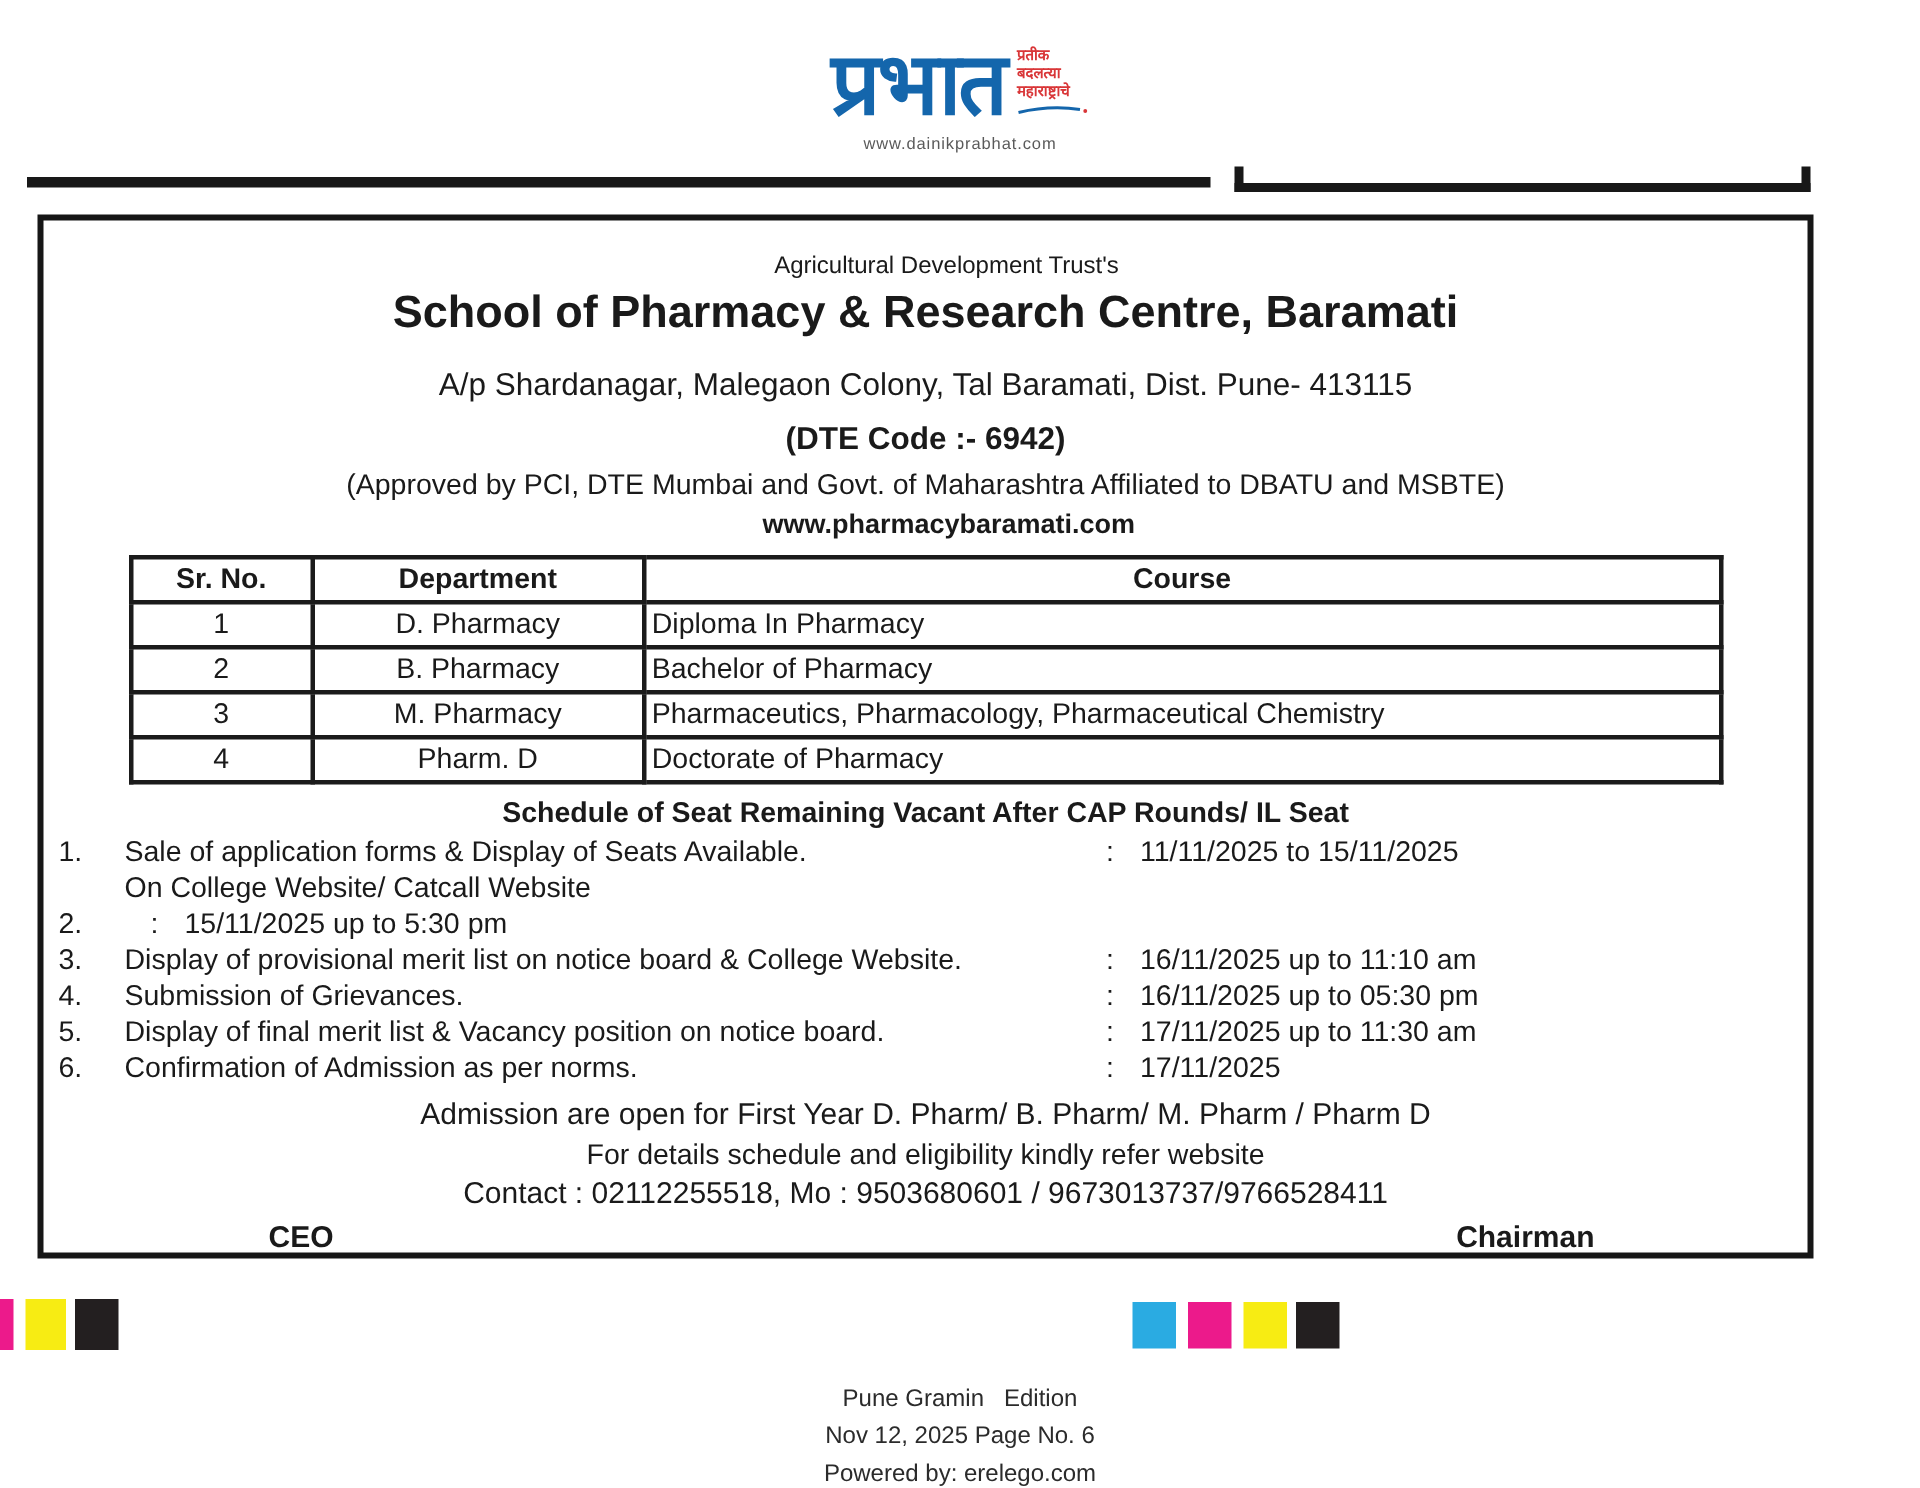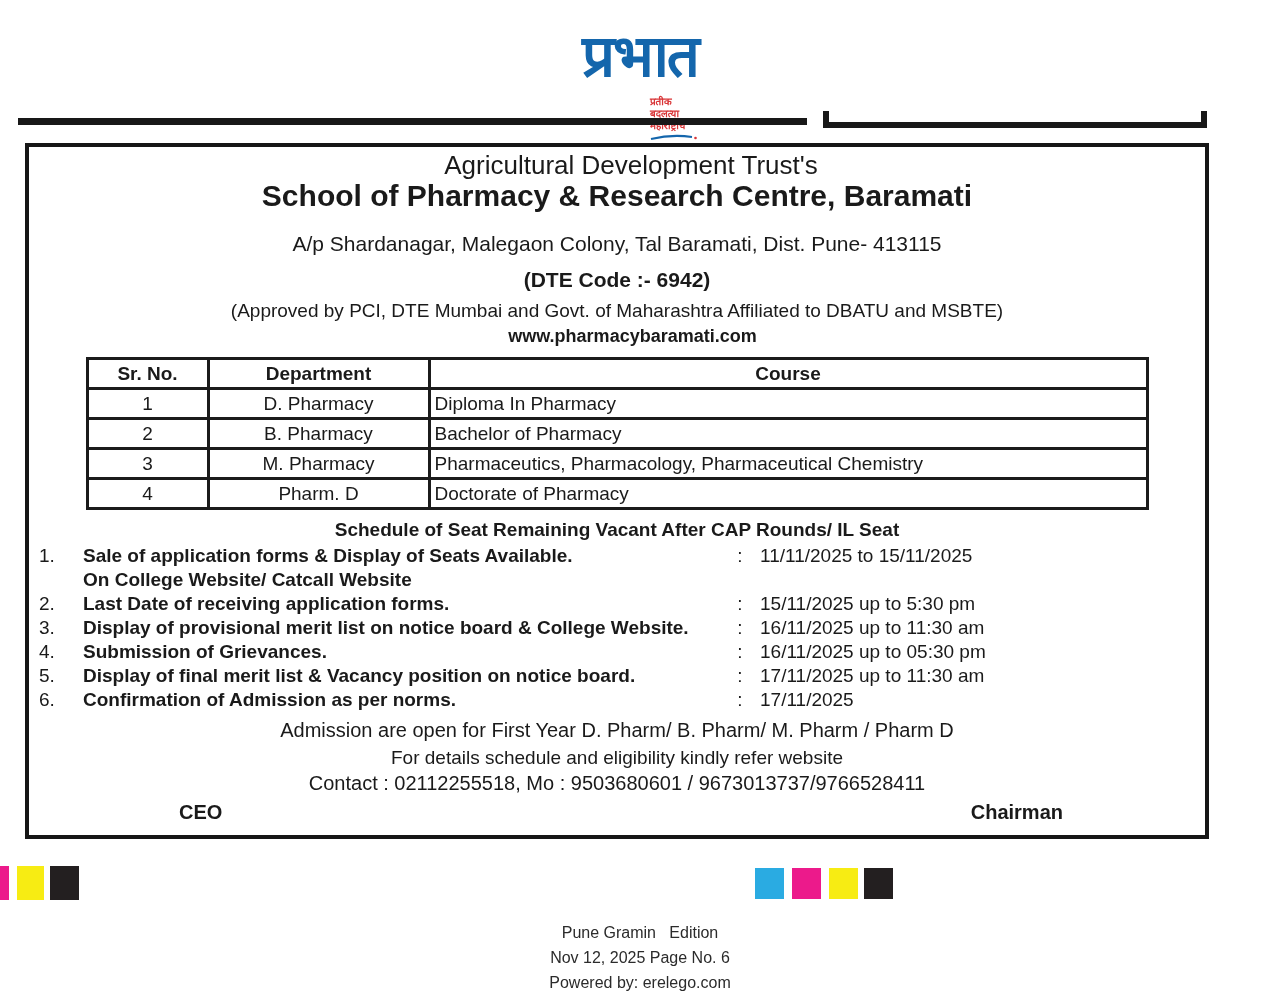--- a/index.html
+++ b/index.html
@@ -4,21 +4,21 @@
 <style>
   * { margin:0; padding:0; box-sizing:border-box; }
   html,body { background:#ffffff; }
   body {
     width:1280px; height:992px; position:relative; overflow:hidden;
     font-family:"Liberation Sans","DejaVu Sans",sans-serif;
     color:#1a1a1a;
   }
   
   .masthead { position:absolute; top:24px; left:0; width:100%; text-align:center; }
-  .logo-row { display:inline-flex; align-items:flex-end;flex-direction:column; }
+  .logo-row { display:inline-flex; align-items:flex-start; }
   .logo-text {
     font-family:"DejaVu Sans",sans-serif;
     font-size:58px; font-weight:bold; color:#1466ac; line-height:64px; letter-spacing:-2px;
   }
   .tagline { margin-left:8px; margin-top:8px; text-align:left; }
   .tagline .tl {
     font-family:"DejaVu Sans",sans-serif;
     font-size:10px; line-height:12px; color:#d93638; font-weight:bold; white-space:nowrap;
   }
   .swoosh { display:block; margin-top:1px; }
@@ -27,21 +27,21 @@
   .rule-left { position:absolute; left:18px; top:118px; width:789px; height:7px; background:#181818; }
   .rule-right {
     position:absolute; left:823px; top:111px; width:384px; height:17px;
     border-left:6px solid #181818; border-right:6px solid #181818; border-bottom:6px solid #181818;
   }
   
   .adbox {
     position:absolute; left:25px; top:143px; width:1184px; height:696px;
     border:4px solid #161616; background:#ffffff; text-align:center;
   }
-  .trust   { font-size:26px; line-height:22px; margin-top:7px;padding-left:28px; }
+  .trust   { font-size:16px; line-height:22px; margin-top:20px;padding-left:28px; }
   .title   { font-size:30px; line-height:36px; font-weight:bold; margin-top:2px; }
   .address { font-size:21px; line-height:26px; margin-top:17px; }
   .dte     { font-size:21px; line-height:24px; font-weight:bold; margin-top:11px; }
   .approval{ font-size:19px; line-height:22px; margin-top:8px; }
   .site    { font-size:18px; line-height:21px; font-weight:bold; margin-top:4px;padding-left:31px; }
   .quota   { font-size:19px; line-height:22px; font-weight:bold; margin-top:10px; }
   
   table.courses {
     width:1060px; margin:10px auto 0 auto; border-collapse:collapse; table-layout:fixed;
     font-size:19px;
@@ -52,21 +52,21 @@
   table.courses th { font-weight:bold; text-align:center; }
   td.c-sr  { text-align:center; }
   td.c-dep { text-align:center; }
   td.c-course { text-align:left; padding-left:14px; }
   col.w-sr  { width:121px; } col.w-dep { width:221px; } col.w-course { width:718px; }
   
   .sched-title { font-size:19px; line-height:22px; font-weight:bold; margin-top:9px; }
   .sched-list { margin-top:3px; text-align:left; font-size:19px; }
   .sched-row { display:flex; align-items:flex-start; line-height:24px; padding-left:10px; }
   .s-no   { width:44px; flex:none; }
-  .s-desc { width:637px; flex:none;font-weight:bold; }
+  .s-desc { width:637px; flex:none; }
   .s-col  { width:40px; flex:none; text-align:center; }
   .s-date { flex:1; text-align:left; }
   
   .admission { font-size:20px; line-height:24px; margin-top:6px; }
   .details   { font-size:19px; line-height:23px; margin-top:4px; }
   .contact   { font-size:20px; line-height:23px; margin-top:3px; }
   .sign-row  { display:flex; justify-content:space-between; margin-top:6px; padding:0 142px 0 150px; }
   .sign-row .sig { font-size:20px; font-weight:bold; }
   
   .mark { position:absolute; top:866px; height:34px; }
@@ -157,29 +157,28 @@
       <div class="s-no">1.</div>
       <div class="s-desc">
         <div>Sale of application forms &amp; Display of Seats Available.</div>
         <div>On College Website/ Catcall  Website</div>
       </div>
       <div class="s-col">:</div>
       <div class="s-date">11/11/2025 to 15/11/2025</div>
     </div>
     <div class="sched-row">
       <div class="s-no">2.</div>
-      <div class="s-desc">Last Date of receiving application forms.</div>
       <div class="s-col">:</div>
       <div class="s-date">15/11/2025 up to 5:30 pm</div>
     </div>
     <div class="sched-row">
       <div class="s-no">3.</div>
       <div class="s-desc">Display of provisional merit list on notice board &amp; College Website.</div>
       <div class="s-col">:</div>
-      <div class="s-date">16/11/2025 up to 11:30 am</div>
+      <div class="s-date">16/11/2025 up to 11:10 am</div>
     </div>
     <div class="sched-row">
       <div class="s-no">4.</div>
       <div class="s-desc">Submission of Grievances.</div>
       <div class="s-col">:</div>
       <div class="s-date">16/11/2025 up to 05:30 pm</div>
     </div>
     <div class="sched-row">
       <div class="s-no">5.</div>
       <div class="s-desc">Display of final merit list &amp; Vacancy position on notice board.</div>

